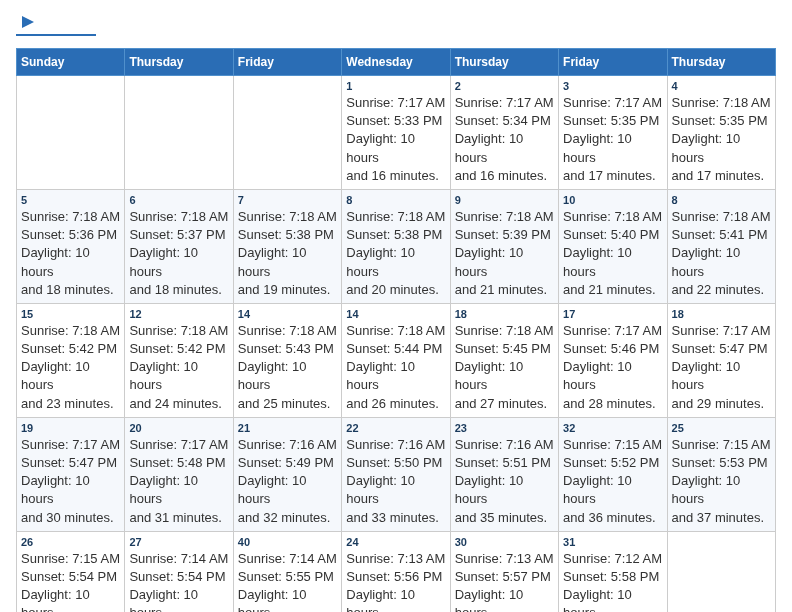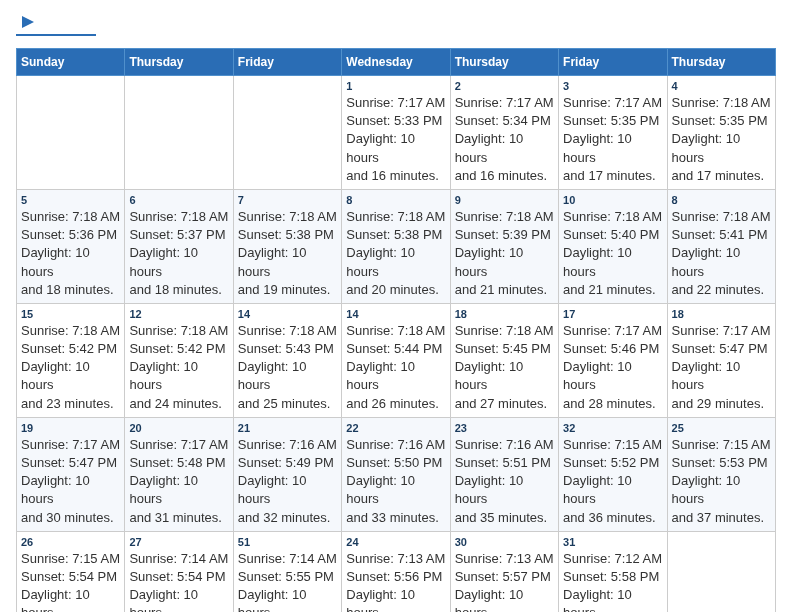--- a/index.html
+++ b/index.html
@@ -313,21 +313,21 @@
 and 38 minutes.</div>
         </td>
         <td>
           <div class="day-number">27</div>
           <div class="day-info" style="white-space: pre-line;">Sunrise: 7:14 AM
 Sunset: 5:54 PM
 Daylight: 10 hours
 and 40 minutes.</div>
         </td>
         <td>
-          <div class="day-number">51</div>
+          <div class="day-number">40</div>
           <div class="day-info" style="white-space: pre-line;">Sunrise: 7:14 AM
 Sunset: 5:55 PM
 Daylight: 10 hours
 and 41 minutes.</div>
         </td>
         <td>
           <div class="day-number">24</div>
           <div class="day-info" style="white-space: pre-line;">Sunrise: 7:13 AM
 Sunset: 5:56 PM
 Daylight: 10 hours

